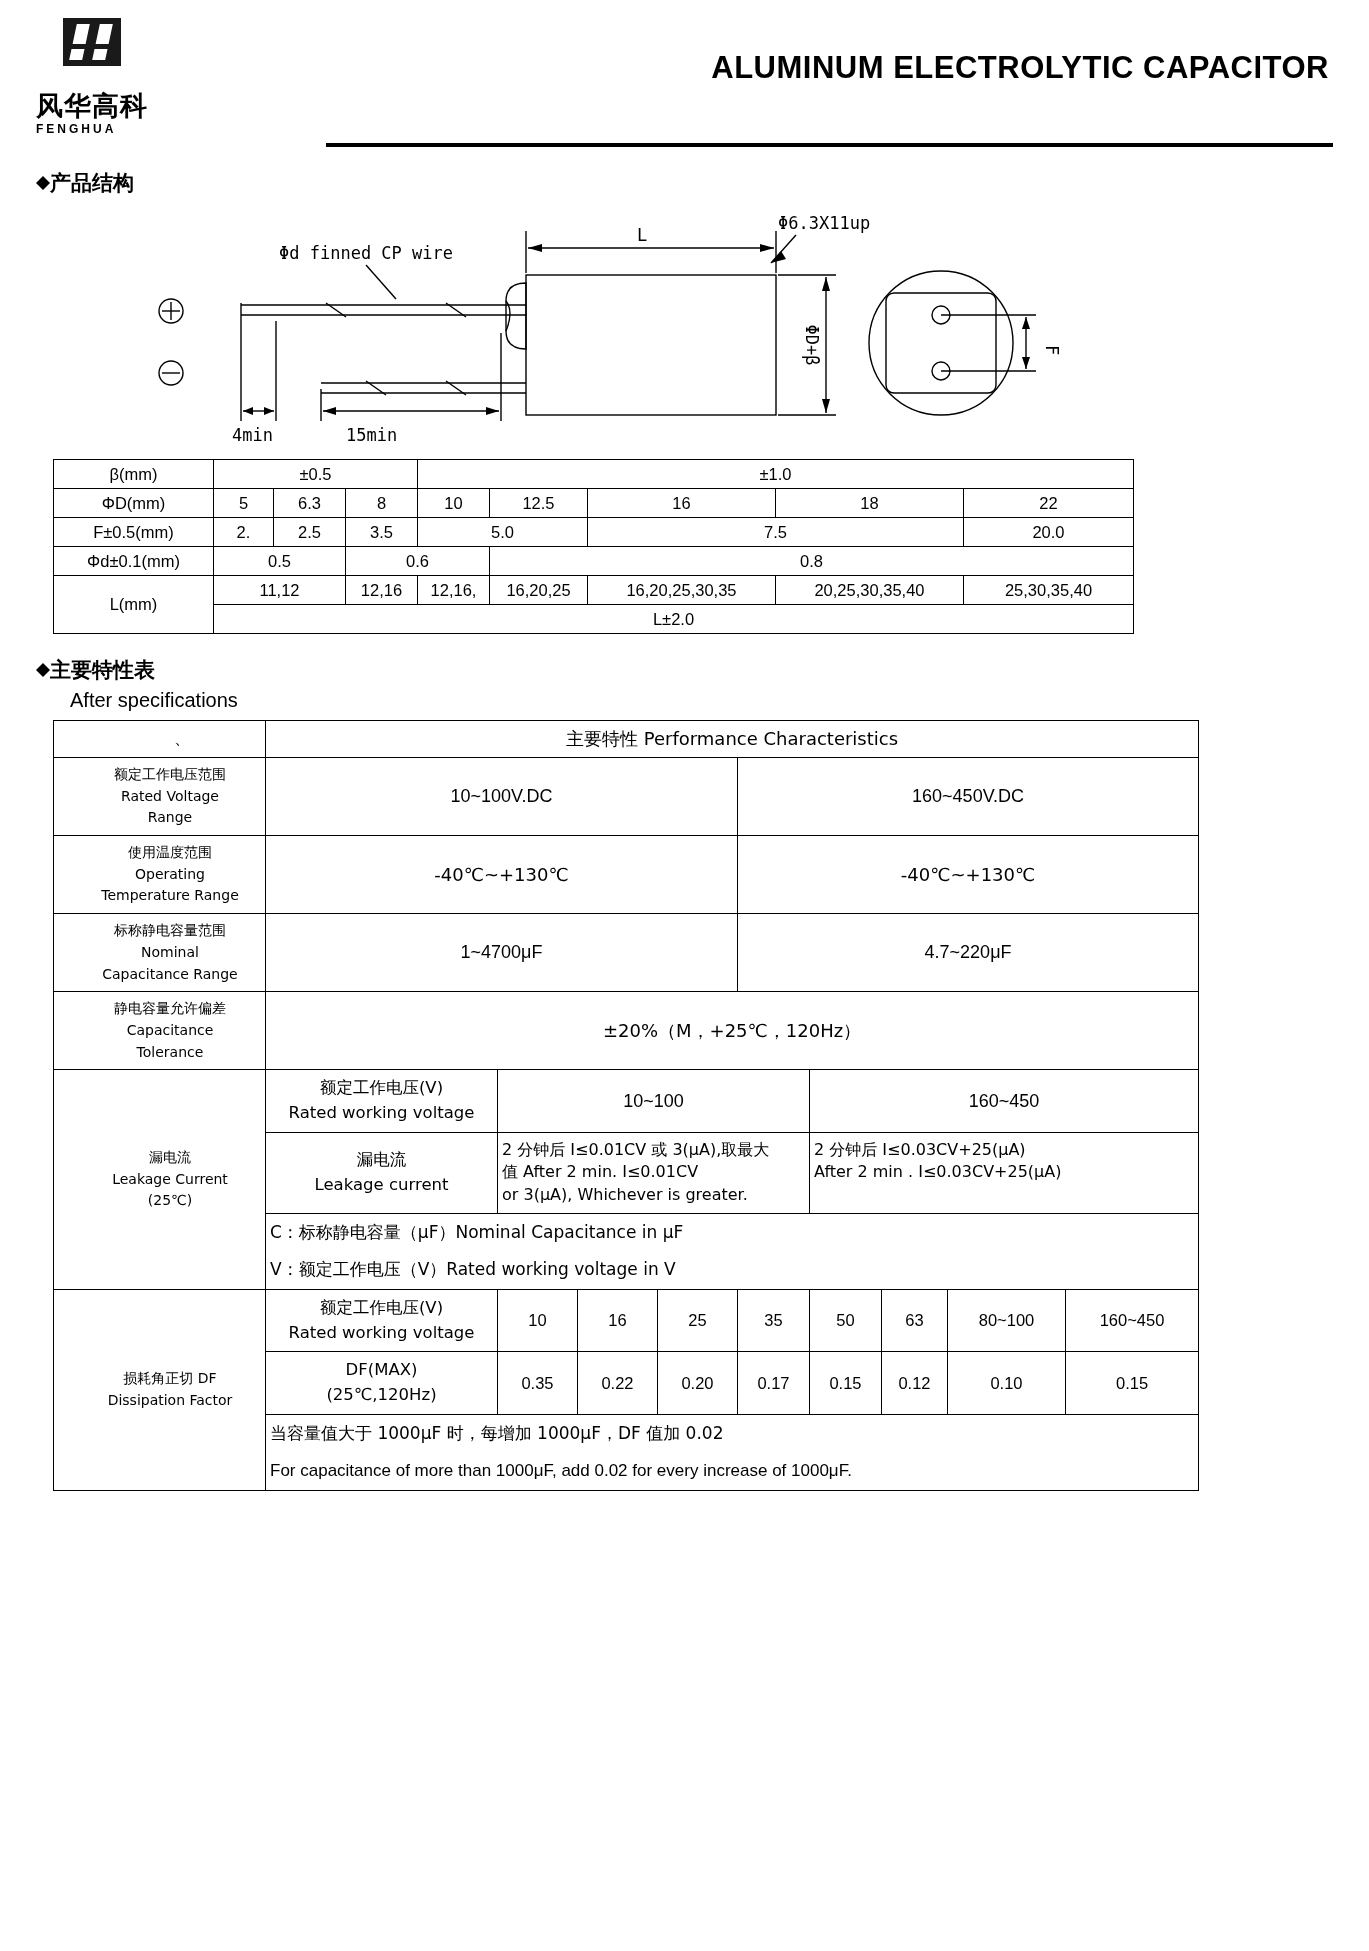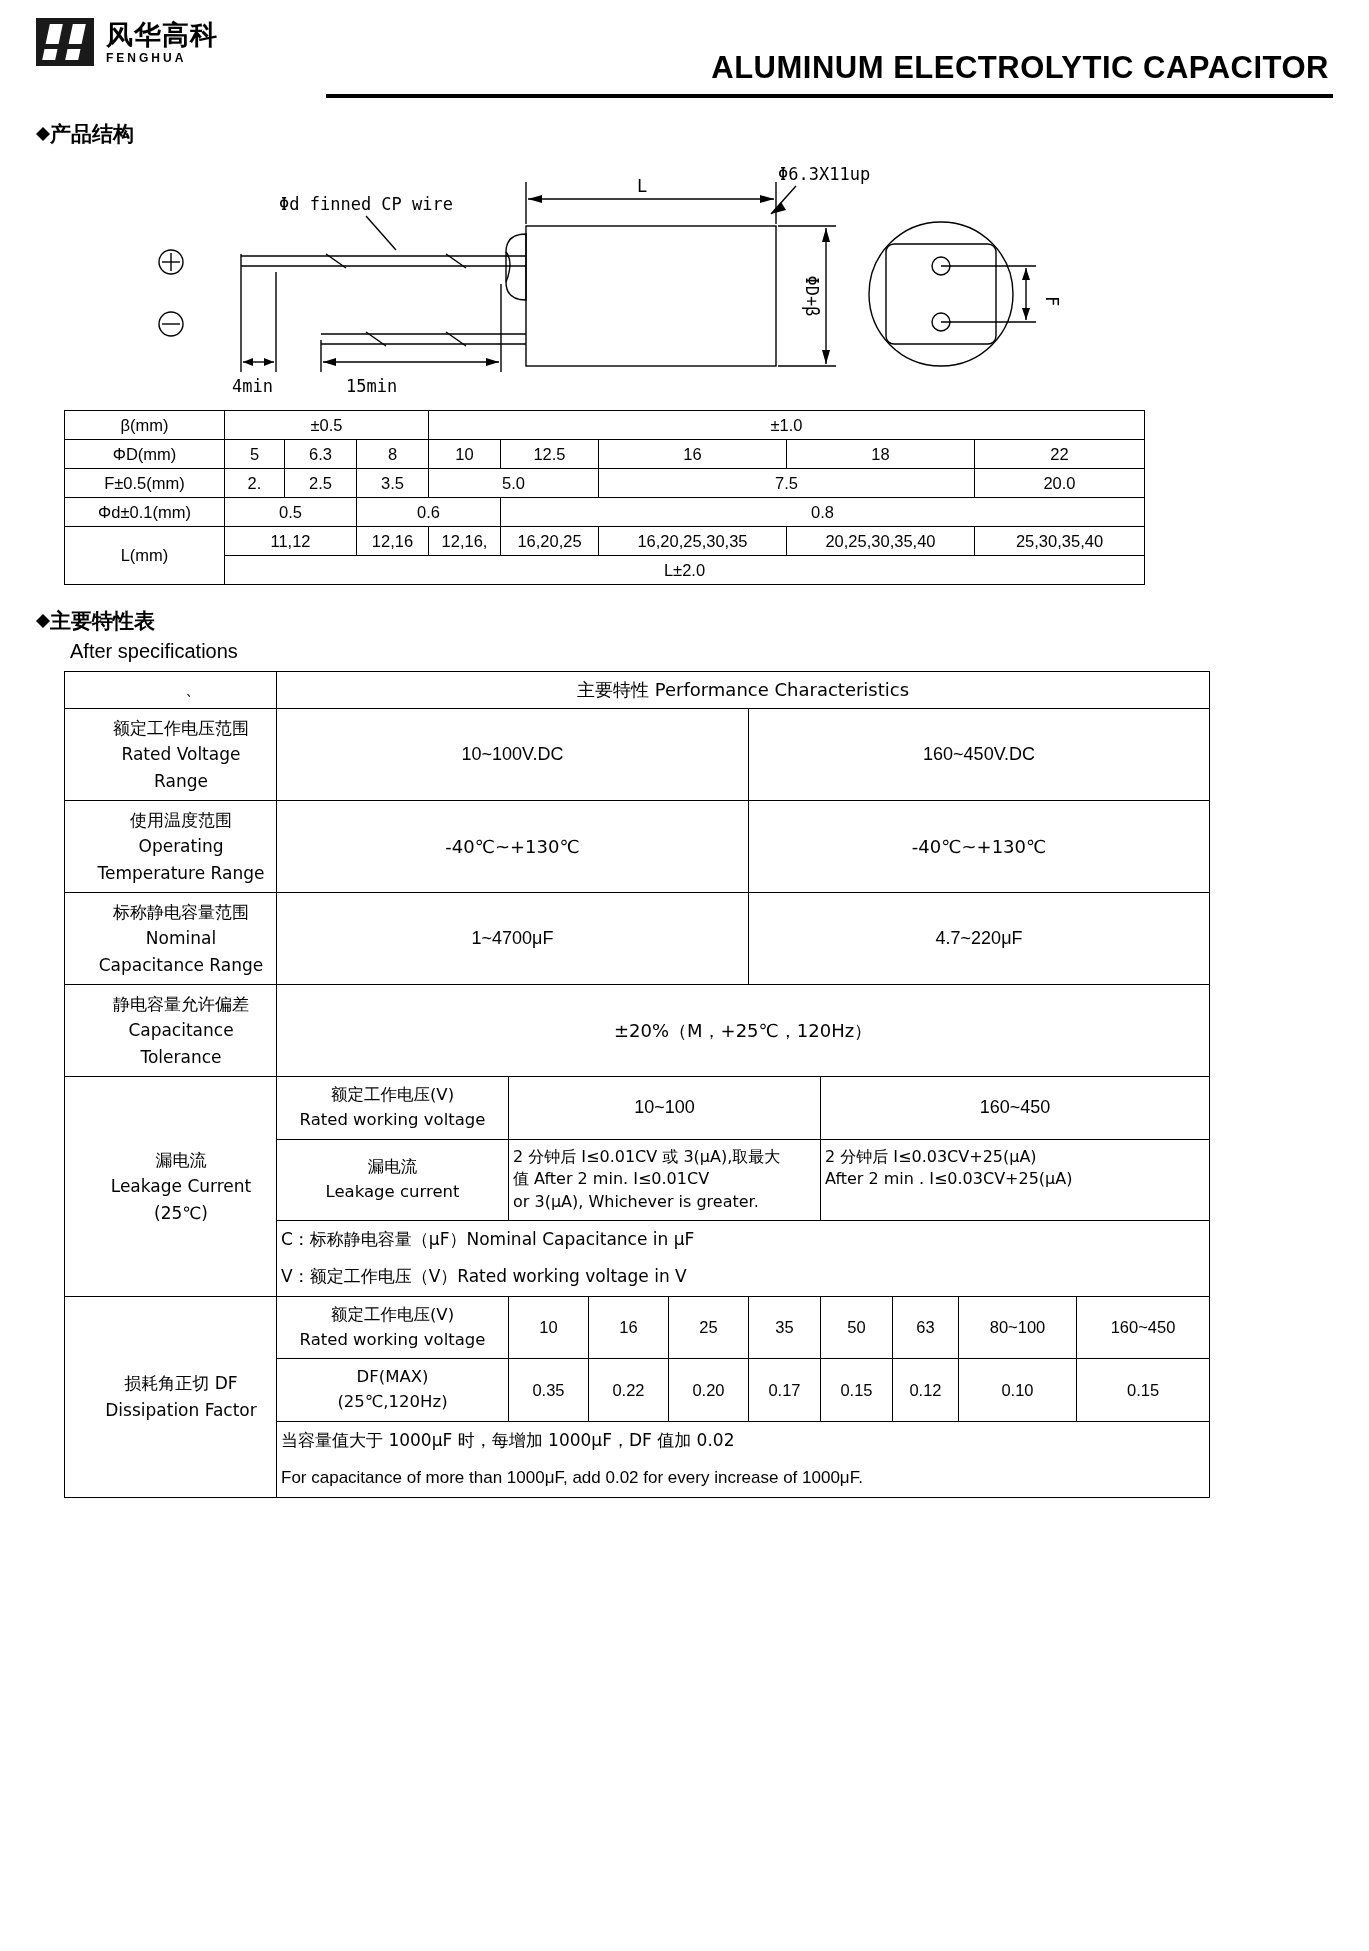--- a/index.html
+++ b/index.html
@@ -15,21 +15,21 @@
   .page { padding: 18px 36px 0 36px; position: relative; }
 
   
   .header {
     display: flex;
     align-items: flex-start;
     justify-content: space-between;
     position: relative;
     padding-bottom: 6px;
   }
-  .brand { display: flex; align-items: center; gap: 12px; }
+  .brand { display: flex; align-items: center; gap: 26px; flex-direction: column; }
   .logo-mark {
     width: 58px; height: 48px;
     background: #1a1a1a;
     position: relative;
     display: inline-block;
   }
   .logo-mark::before {
     content: "";
     position: absolute;
     left: 10px; top: 6px;
@@ -115,41 +115,41 @@
   }
 
   
   .drawing { margin-top: 6px; }
   .drawing svg { display: block; }
 
   
   table {
     border-collapse: collapse;
     width: 1055px;
-    margin-left: 28px;
+    margin-left: 17px;
     table-layout: fixed;
   }
   table.dim { margin-top: 6px; }
   td, th {
     border: 1px solid #000;
     font-size: 16.5px;
     text-align: center;
     vertical-align: middle;
     padding: 4px 3px;
     font-weight: normal;
     font-family: "Liberation Sans", sans-serif;
   }
   td.cn, th.cn { font-family: "DejaVu Sans", sans-serif; }
   .dim td { height: 29px; }
 
   table.spec { margin-top: 8px; }
   .spec td { padding: 6px 4px; }
   .spec .rowhead {
     font-family: "DejaVu Sans", sans-serif;
-    font-size: 17px;
+    font-size: 14px;
     line-height: 1.55;
     padding-left: 25px;
   }
   .spec .big { font-size: 18px; }
   .lcell {
     text-align: left;
     font-size: 16px;
     line-height: 1.42;
     padding: 5px 6px;
   }

